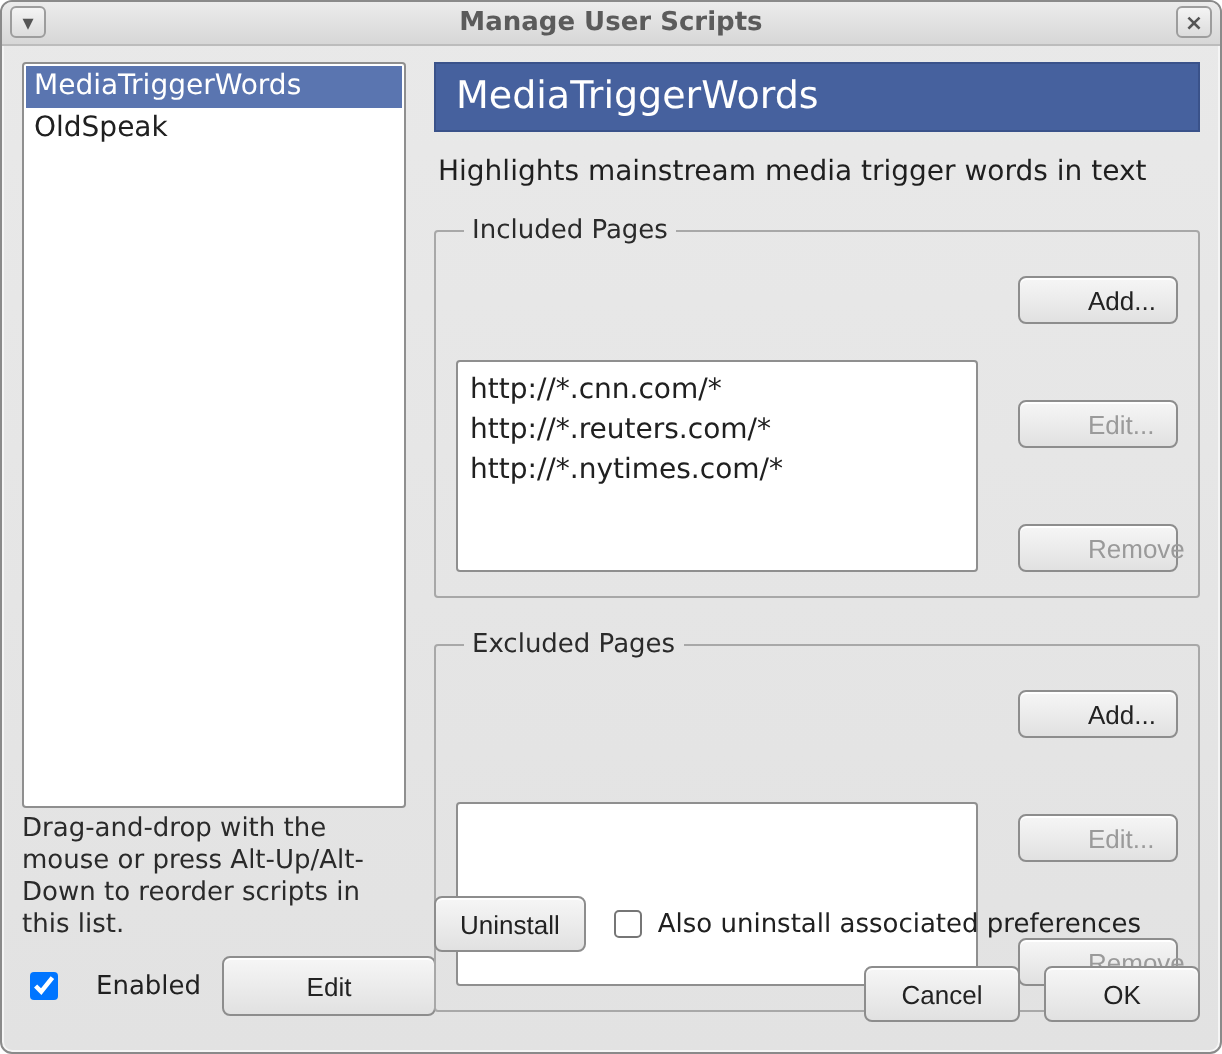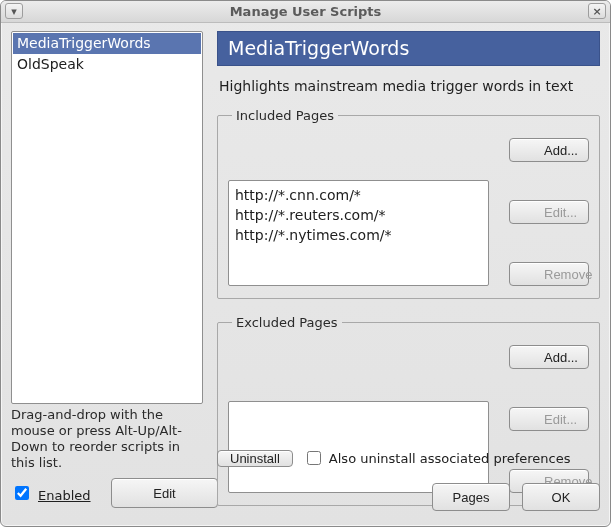--- a/index.html
+++ b/index.html
@@ -72,21 +72,21 @@
   .hint {
     margin-top:3px;
     font-size:13px;
     line-height:16px;
     color:#2a2a2a;
     width:192px;
   }
   .enabled-row {
     position:absolute;
     left:0; top:452px;
-    display:flex; align-items:flex-end; gap:6px;text-decoration:underline;
+    display:flex; align-items:center; gap:16px;
   }
   .enabled-row input[type=checkbox]{
     width:14px; height:14px;
   }
   .btn {
     min-width:70px;
     height:26px;
     padding:0 12px;
     border:1px solid #8d8d8d;
     border-radius:4px;
@@ -225,27 +225,27 @@
           <div class="pages-list" style="height:92px"></div>
           <div class="pages-btns">
             <button class="btn small">Add...</button>
             <button class="btn small disabled" disabled="">Edit...</button>
             <button class="btn small disabled" disabled="">Remove</button>
           </div>
         </div>
       </fieldset>
 
       <div class="bottom-row1">
-        <button class="btn" style="height:17px">Uninstall</button>
+        <button class="btn" style="height:28px">Uninstall</button>
         <label style="display:flex;align-items:center;gap:5px;">
           <input type="checkbox" style="">
           <span>Also uninstall associated preferences</span>
         </label>
       </div>
 
       <div class="bottom-row2">
-        <button class="btn">Pages</button>
+        <button class="btn">Cancel</button>
         <button class="btn">OK</button>
       </div>
     </div>
 
   </div>
 </div>
 
 </body></html>

